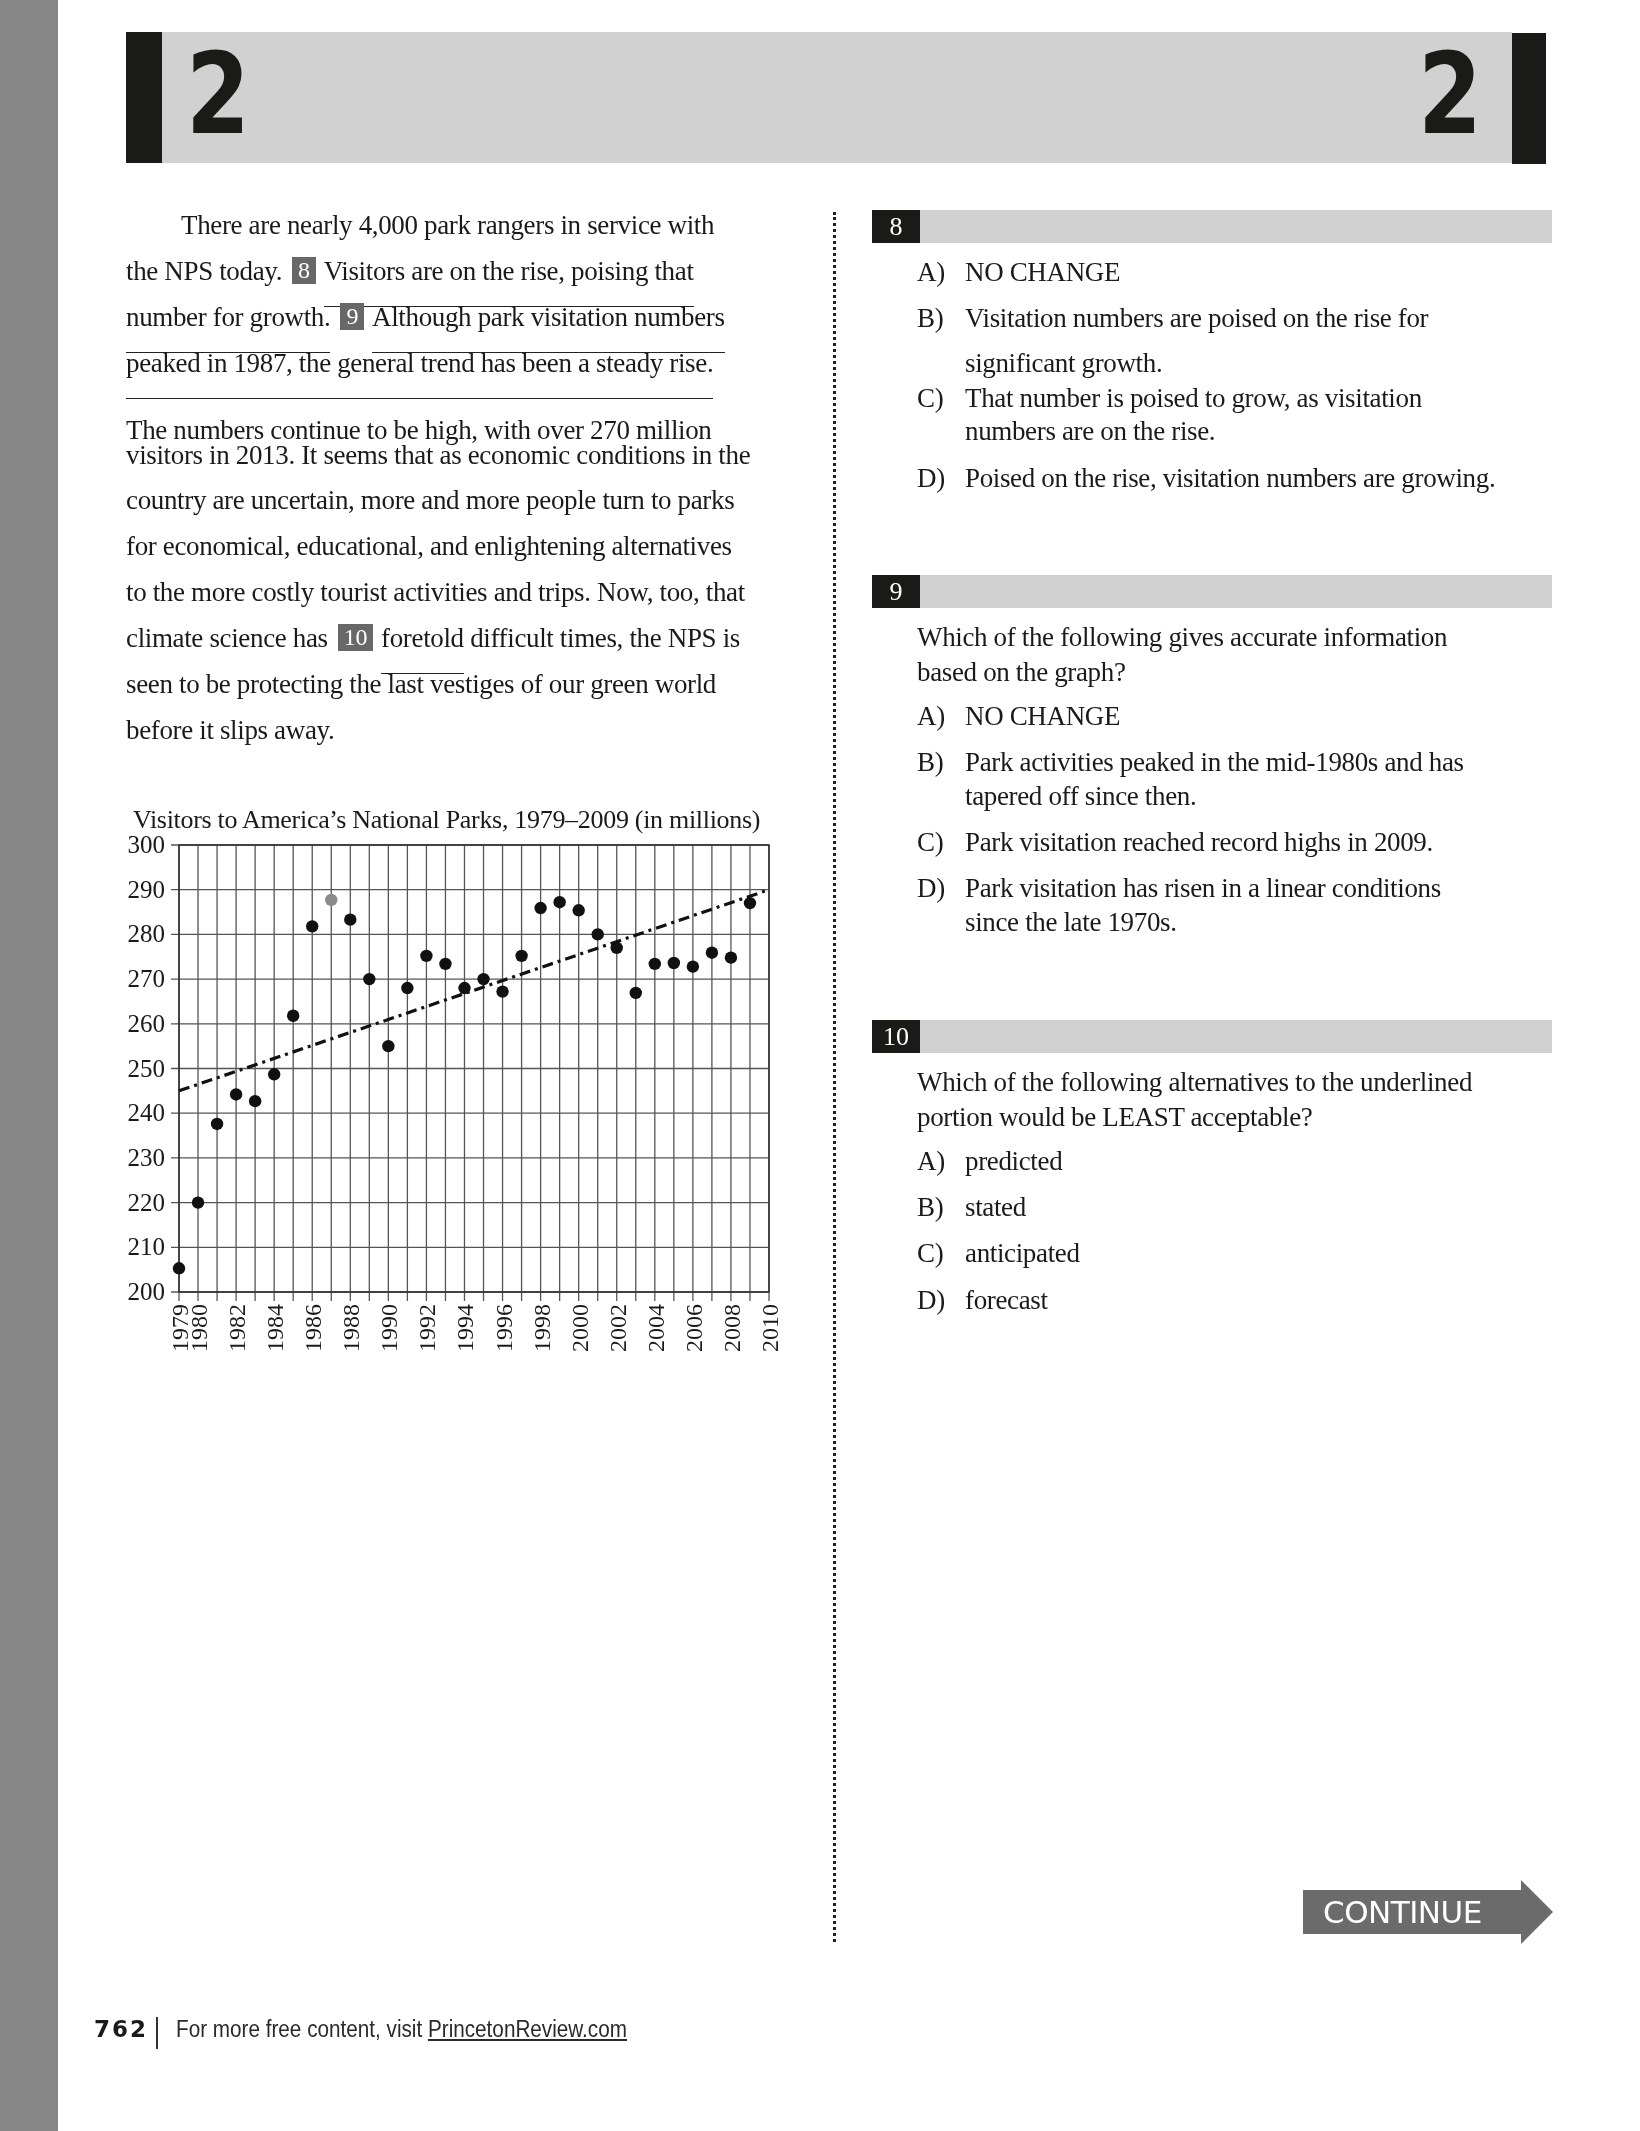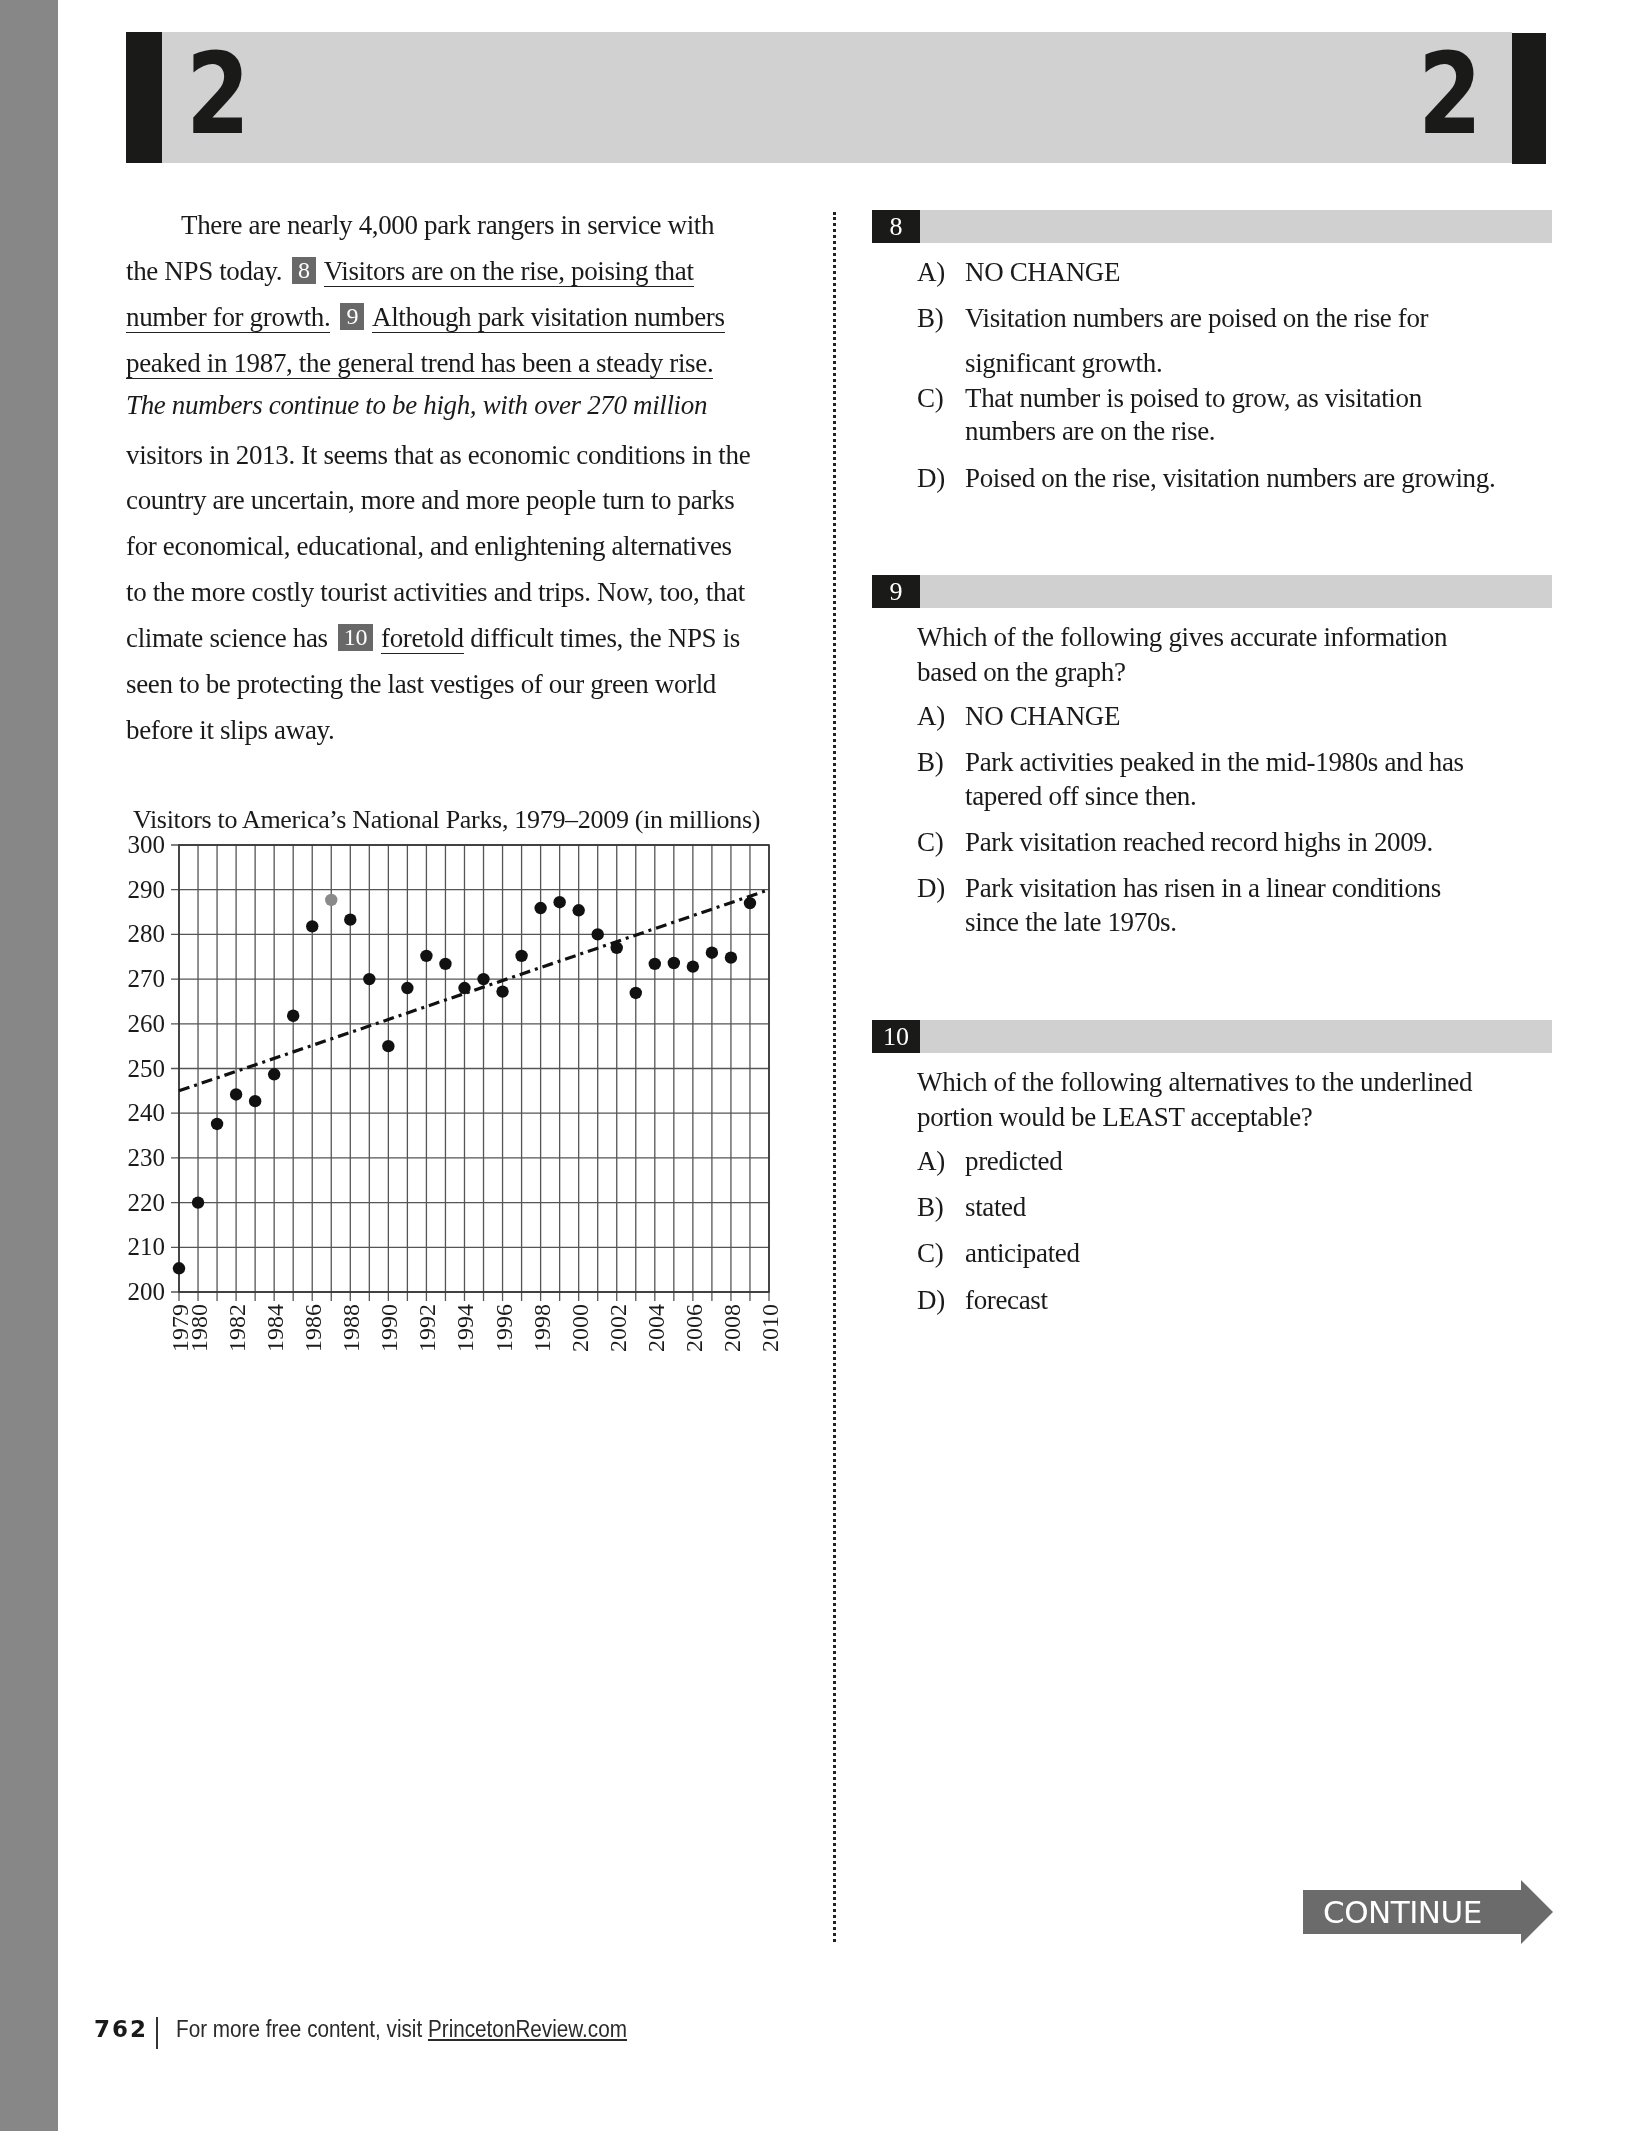--- a/index.html
+++ b/index.html
@@ -12,21 +12,21 @@
   #hdr-band { left:162px; top:32px; width:1350px; height:131px; background:#d1d1d1; }
   #hdr-bar-l { left:126px; top:32px; width:36px; height:131px; background:#1a1a18; }
   #hdr-bar-r { left:1512px; top:33px; width:34px; height:131px; background:#1a1a18; }
   .hdr-num { font-family:"DejaVu Sans","Liberation Sans",sans-serif; font-weight:bold; font-size:112px;
              line-height:112px; color:#1a1a18; top:38px; letter-spacing:-4px; transform:scaleX(0.82); transform-origin:left top; }
   #hdr-num-l { left:186px; }
   #hdr-num-r { left:1418px; }
 
   
   .pline { position:absolute; left:126px; font-size:27px; line-height:34px; white-space:nowrap; letter-spacing:-0.35px; }
-  .ul { border-bottom:1.6px solid #222; padding-bottom:0; }
+  .ul { border-bottom:1.6px solid #222; padding-bottom:20px; }
   .qbadge { display:inline-block; background:#686868; color:#fff; font-size:24px; line-height:27px;
             padding:0 6px; margin:0 8px 0 10px; vertical-align:2px; }
 
   
   #chart-title { left:133px; top:776px; font-size:26px; line-height:32px; white-space:nowrap; letter-spacing:-0.3px;margin-top:28px; }
   #chart-svg { position:absolute; left:0; top:0; }
   .ytick-label { font-family:"Liberation Serif","DejaVu Serif",serif; font-size:25px; fill:#1a1a1a; }
   .xtick-label { font-family:"Liberation Serif","DejaVu Serif",serif; font-size:24px; fill:#1a1a1a; }
 
   
@@ -65,21 +65,21 @@
   <div class="abs" id="hdr-bar-r"></div>
   <div class="abs hdr-num" id="hdr-num-l">2</div>
   <div class="abs hdr-num" id="hdr-num-r">2</div>
 </div>
 
 <div id="passage">
     <div class="pline" style="top: 208px; left: 181px;"><span>There are nearly 4,000 park rangers in service with</span></div>
     <div class="pline" style="top: 253.9px;"><span>the NPS today.</span><span class="qbadge">8</span><span class="ul">Visitors are on the rise, poising that</span></div>
     <div class="pline" style="top: 299.8px;"><span class="ul">number for growth.</span><span class="qbadge">9</span><span class="ul">Although park visitation numbers</span></div>
     <div class="pline" style="top: 345.7px;"><span class="ul">peaked in 1987, the general trend has been a steady rise.</span></div>
-    <div class="pline" style="top: 388px; font-style: italic;"><span>The numbers continue to be high, with over 270 million</span></div>
+    <div class="pline" style="top: 413px;"><span>The numbers continue to be high, with over 270 million</span></div>
     <div class="pline" style="top: 437.5px;"><span>visitors in 2013. It seems that as economic conditions in the</span></div>
     <div class="pline" style="top: 483.4px;"><span>country are uncertain, more and more people turn to parks</span></div>
     <div class="pline" style="top: 529.3px;"><span>for economical, educational, and enlightening alternatives</span></div>
     <div class="pline" style="top: 575.2px;"><span>to the more costly tourist activities and trips. Now, too, that</span></div>
     <div class="pline" style="top: 621.1px;"><span>climate science has</span><span class="qbadge">10</span><span class="ul">foretold</span><span> difficult times, the NPS is</span></div>
     <div class="pline" style="top: 667px;"><span>seen to be protecting the last vestiges of our green world</span></div>
     <div class="pline" style="top: 712.9px;"><span>before it slips away.</span></div>
   </div>
 
 <div class="abs" id="chart-title">Visitors to America’s National Parks, 1979–2009 (in millions)</div>

